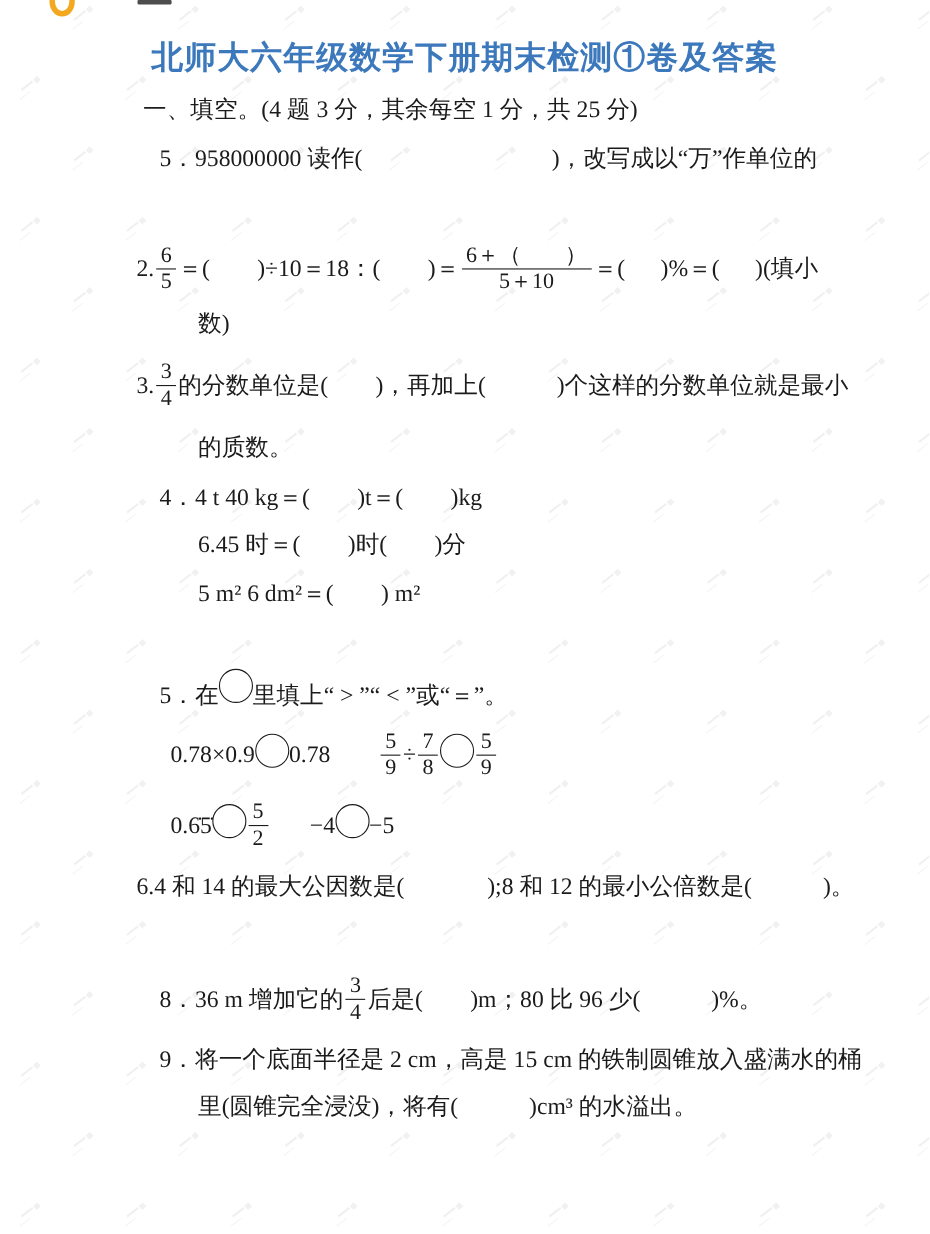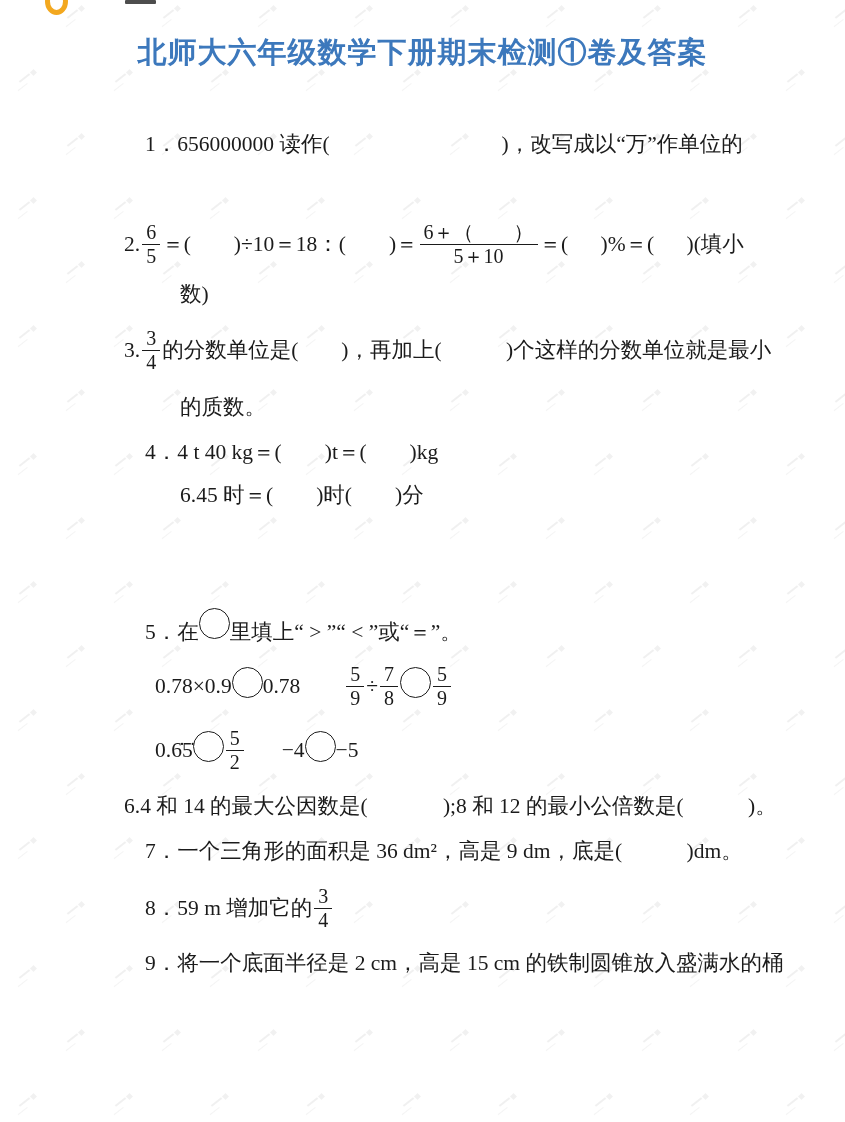--- a/index.html
+++ b/index.html
@@ -233,49 +233,51 @@
       <div class="wm-unit" style="left: 496px; top: 1094px;"></div>
       <div class="wm-unit" style="left: 592px; top: 1094px;"></div>
       <div class="wm-unit" style="left: 688px; top: 1094px;"></div>
       <div class="wm-unit" style="left: 784px; top: 1094px;"></div>
     </div>
   <div class="logo-frag"></div>
   <div class="header-frag"></div>
 
   <h1 class="title">北师大六年级数学下册期末检测①卷及答案</h1>
 
-
-  <div class="line" style="top:131px;left:145px">1．656000000 读作(                                )，改写成以“万”作单位的</div>
+  <div class="line" style="top:86px;left:130px">一、填空。(4 题 3 分，其余每空 1 分，共 25 分)</div>
+
+  <div class="line" style="top:131px;left:145px">5．958000000 读作(                                )，改写成以“万”作单位的</div>
 
   <div class="line tall" style="top:216px;left:124px">
     <span>2.</span><span class="frac"><span class="fn">6</span><span class="fd">5</span></span><span>＝(        )÷10＝18：(        )＝</span><span class="frac"><span class="fn">6＋（        ）</span><span class="fd">5＋10</span></span><span>＝(      )%＝(      )(填小</span>
   </div>
   <div class="line" style="top:281px;left:180px">数)</div>
 
   <div class="line tall" style="top:322px;left:124px">
     <span>3.</span><span class="frac"><span class="fn">3</span><span class="fd">4</span></span><span>的分数单位是(        )，再加上(            )个这样的分数单位就是最小</span>
   </div>
   <div class="line" style="top:394px;left:180px">的质数。</div>
 
   <div class="line" style="top:439px;left:145px">4．4 t 40 kg＝(        )t＝(        )kg</div>
   <div class="line" style="top:482px;left:180px">6.45 时＝(        )时(        )分</div>
+  <div class="line" style="top:526px;left:180px">5 m² 6 dm²＝(        ) m²</div>
 
   <div class="line med" style="top:612px;left:145px">
     <span>5．在</span><span class="circle raised"></span><span>里填上“ &gt; ”“ &lt; ”或“＝”。</span>
   </div>
 
   <div class="line tall" style="top:658px;left:155px">
     <span>0.78×0.9</span><span class="circle lift"></span><span>0.78</span><span class="sp44"></span><span class="frac"><span class="fn">5</span><span class="fd">9</span></span><span>÷</span><span class="frac"><span class="fn">7</span><span class="fd">8</span></span><span class="circle lift"></span><span class="frac"><span class="fn">5</span><span class="fd">9</span></span>
   </div>
 
   <div class="line tall" style="top:722px;left:155px">
     <span>0.6̇5̇</span><span class="circle lift"></span><span class="frac"><span class="fn">5</span><span class="fd">2</span></span><span class="sp36"></span><span>−4</span><span class="circle lift"></span><span>−5</span>
   </div>
 
   <div class="line" style="top:793px;left:124px">6.4 和 14 的最大公因数是(              );8 和 12 的最小公倍数是(            )。</div>
-  <div class="line" style="top:838px;left:145px">7．一个三角形的面积是 36 dm²，高是 9 dm，底是(            )dm。</div>
 
   <div class="line tall" style="top:880px;left:145px">
-    <span>8．59 m 增加它的</span><span class="frac"><span class="fn">3</span><span class="fd">4</span></span>
+    <span>8．36 m 增加它的</span><span class="frac"><span class="fn">3</span><span class="fd">4</span></span><span>后是(        )m；80 比 96 少(            )%。</span>
   </div>
 
   <div class="line" style="top:950px;left:145px">9．将一个底面半径是 2 cm，高是 15 cm 的铁制圆锥放入盛满水的桶</div>
+  <div class="line" style="top:993px;left:180px">里(圆锥完全浸没)，将有(            )cm³ 的水溢出。</div>
 </div>
 
 </body></html>

